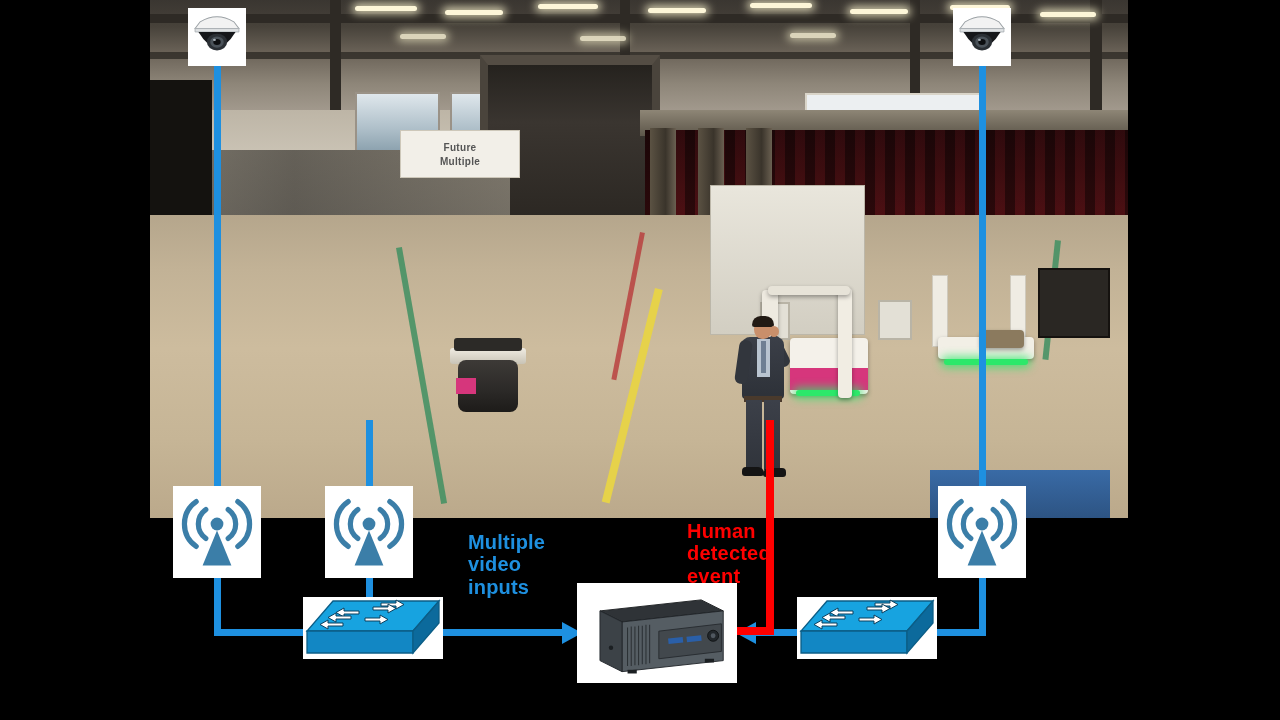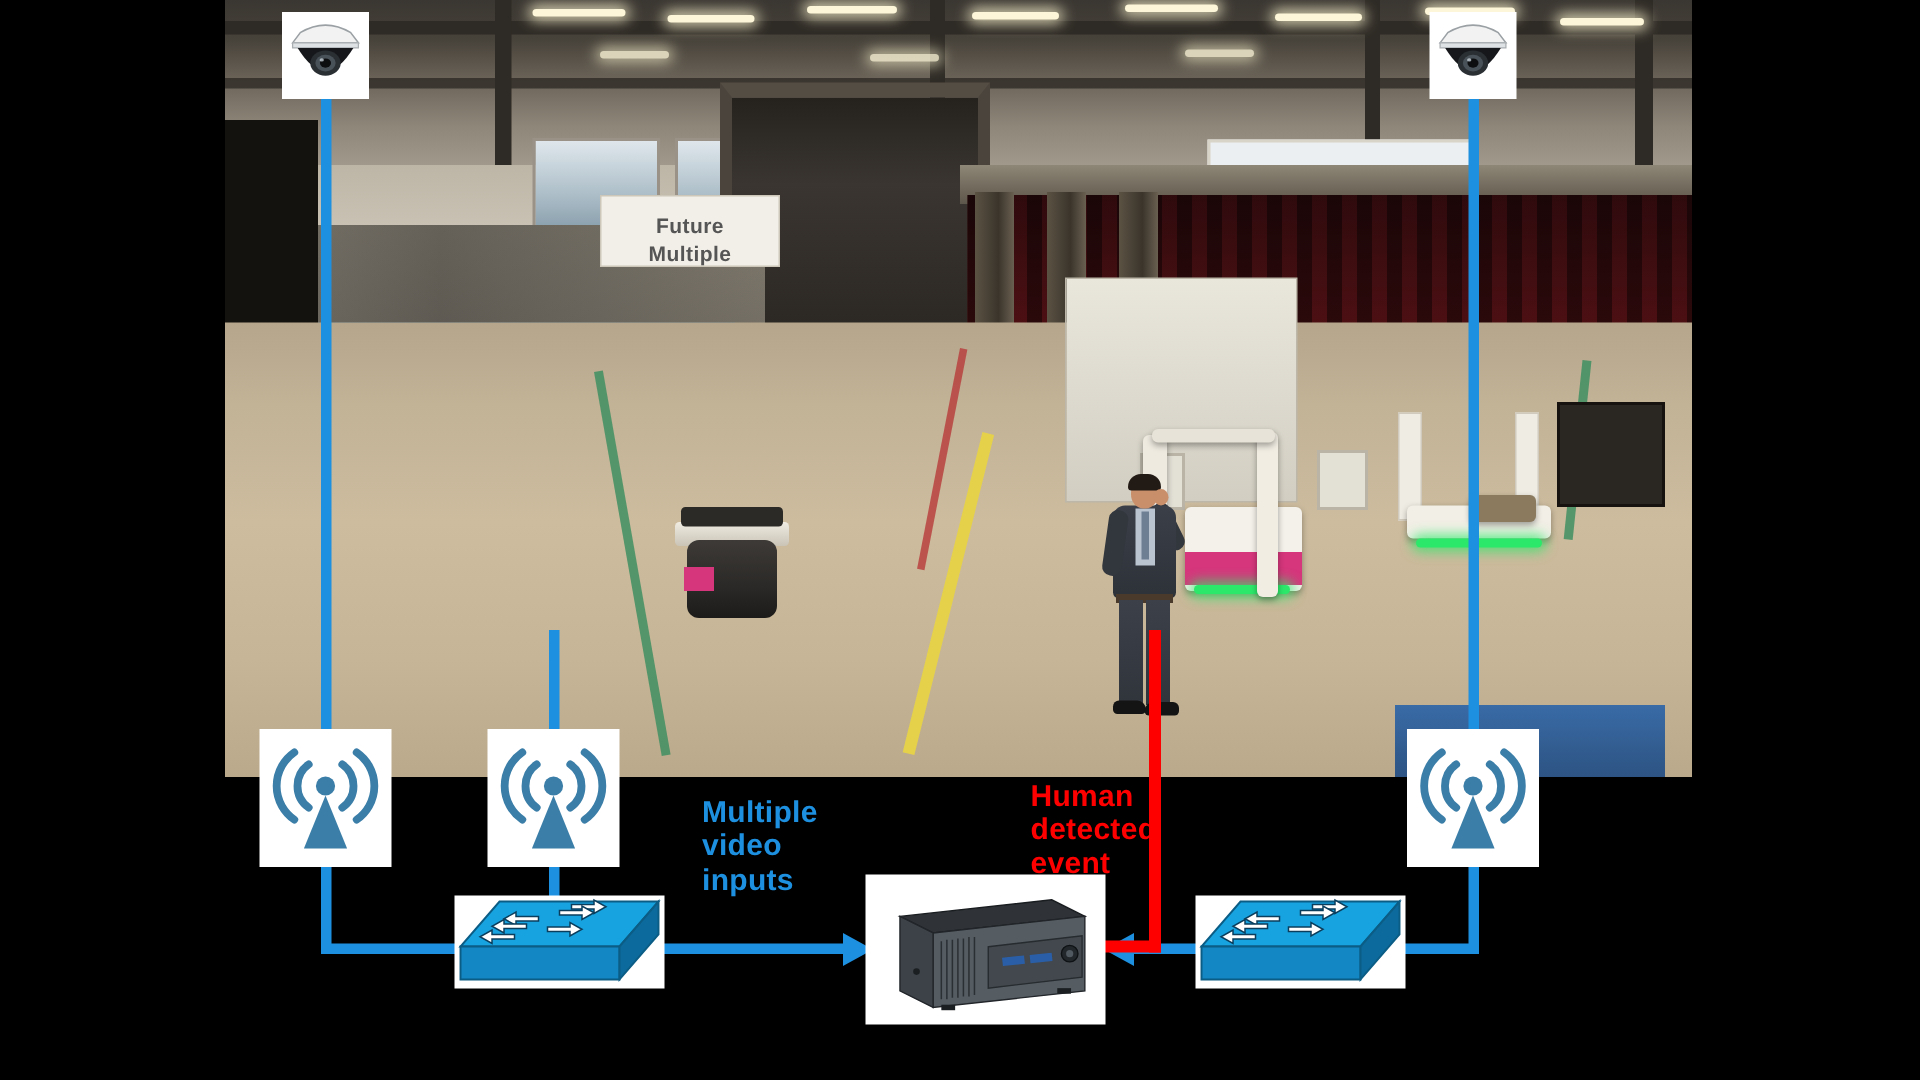--- a/index.html
+++ b/index.html
@@ -66,21 +66,21 @@
     position:absolute; left:385px; top:95px; width:110px; height:58px;
     background:#1d6b5d; border:2px solid #e8e3d8;
   }
   .greenmap:after{
     content:""; position:absolute; left:28px; top:8px; width:48px; height:40px;
     background:#63b89b; border-radius:45% 55% 40% 60%;
   }
   .poster{
     position:absolute; left:250px; top:130px; width:120px; height:48px;
     background:#f2efe8; border:1px solid #cdc7b9;
-    color:#555; font-size:14px; text-align:center; line-height:1.35; padding-top:10px;
+    color:#555; font-size:10px; text-align:center; line-height:1.35; padding-top:10px;
     font-weight:bold; letter-spacing:.3px;
   }
   .whiteboard2{
     position:absolute; left:655px; top:93px; width:180px; height:62px;
     background:#eceff1; border:2px solid #d9d4c8;
   }
   
   .door{
     position:absolute; left:330px; top:55px; width:180px; height:175px;
     background:linear-gradient(180deg,#25221e 0%,#3a3530 35%,#2a2621 100%);

